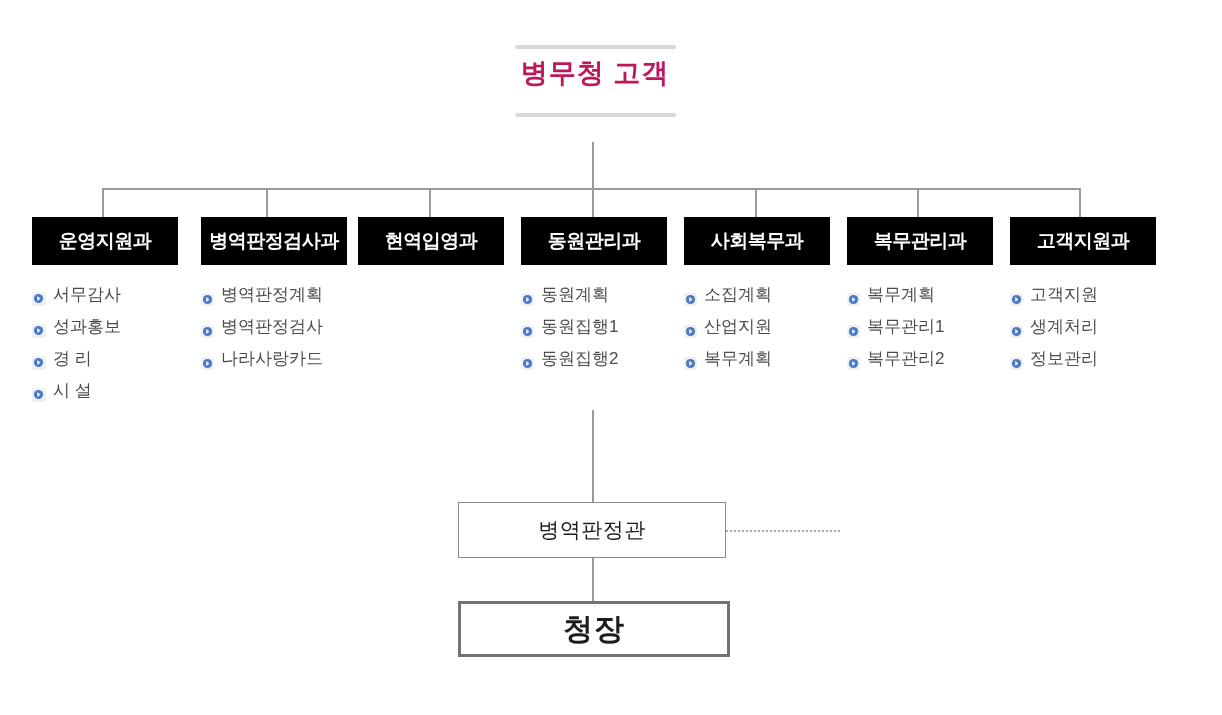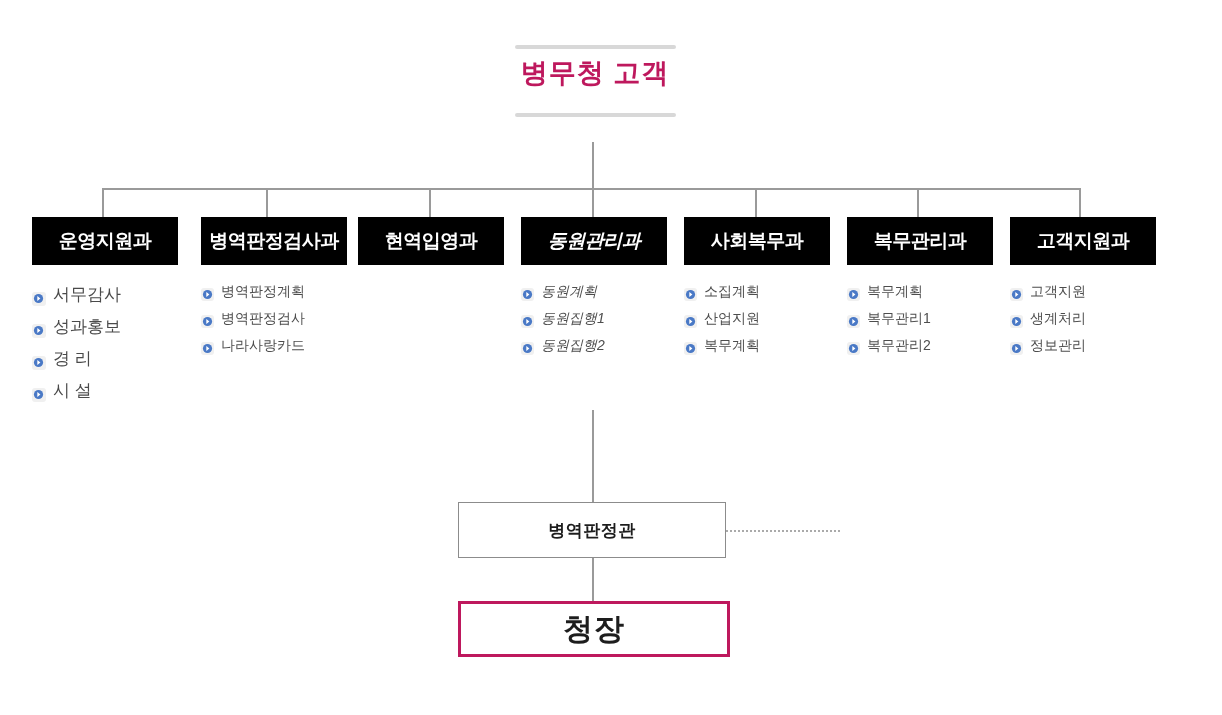--- a/index.html
+++ b/index.html
@@ -97,43 +97,43 @@
     width: 13px;
     height: 13px;
     flex: 0 0 13px;
     margin-right: 7px;
     border-radius: 3px;
     background: #f0f0f0;
     position: relative;
   }
   .bullet svg { display: block; }
   .item-label {
-    font-size: 14px;
+    font-size: 17px;
     color: #4d4d4d;
   }
   
   .dept.wide-labels .item-label { font-size: 17px; color: #4a4a4a; }
   .dept.wide-labels .bullet { width: 14px; height: 14px; flex-basis: 14px; }
 
   
   .plain-box {
     position: absolute;
     box-sizing: border-box;
     background: #ffffff;
     display: flex;
     align-items: center;
     justify-content: center;
   }
   .plain-box.thin   { border: 1px solid #8c8c8c; }
-  .plain-box.thick  { border: 3px solid #be185d; }
+  .plain-box.thick  { border: 3px solid #737373; }
   .plain-box span {
     color: #1d1d1d;
     white-space: nowrap;
   }
-  .plain-box.thin span  { font-size: 17px; font-weight: bold; letter-spacing: 0.5px; }
+  .plain-box.thin span  { font-size: 21px; font-weight: normal; letter-spacing: 0.5px; }
   .plain-box.thick span { font-size: 30px; font-weight: bold; letter-spacing: 1px; }
 </style>
 </head>
 <body>
 
 <div id="canvas">
 
   <div class="root-rule top"></div>
   <div class="root-title">병무청 고객</div>
   <div class="root-rule bot"></div>
@@ -228,21 +228,21 @@
       </li>
     </ul>
   </div>
 
   <div class="dept" style="left:358px; width:146px;">
     <div class="dept-box">
       <span>현역입영과</span>
     </div>
   </div>
 
-  <div class="dept" style="left:521px; width:146px;font-style:italic;">
+  <div class="dept" style="left:521px; width:146px;">
     <div class="dept-box">
       <span>동원관리과</span>
     </div>
     <ul class="dept-items">
       <li>
         <span class="bullet">
           <svg width="13" height="13" viewBox="0 0 13 13">
               <circle cx="6.5" cy="6.5" r="4.6" fill="#4a79c6"></circle>
               <path d="M5.3 4.1 L8.4 6.5 L5.3 8.9 Z" fill="#ffffff"></path>
             </svg>

